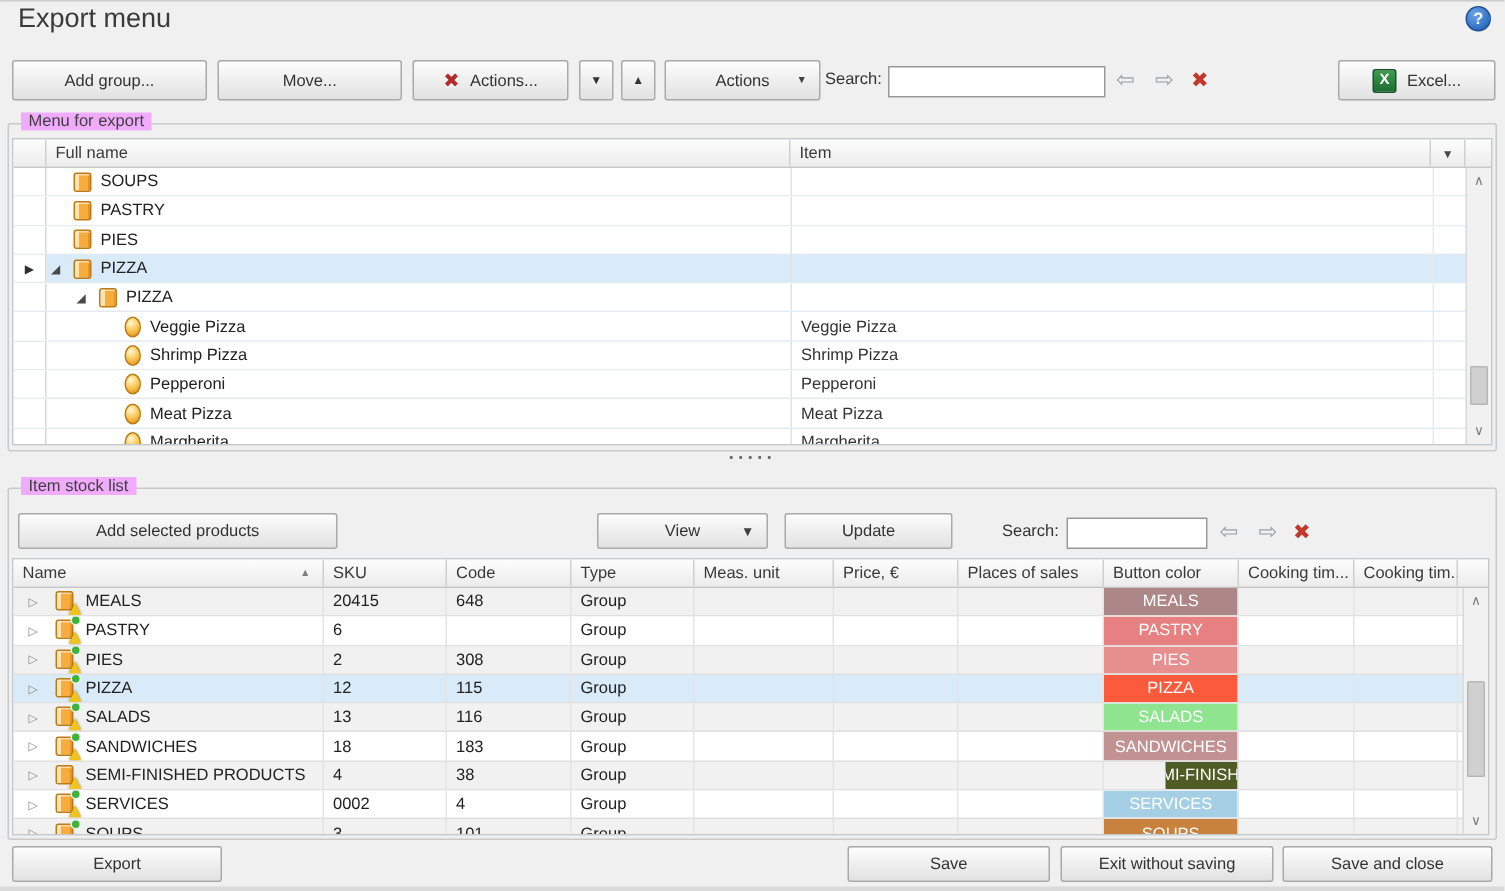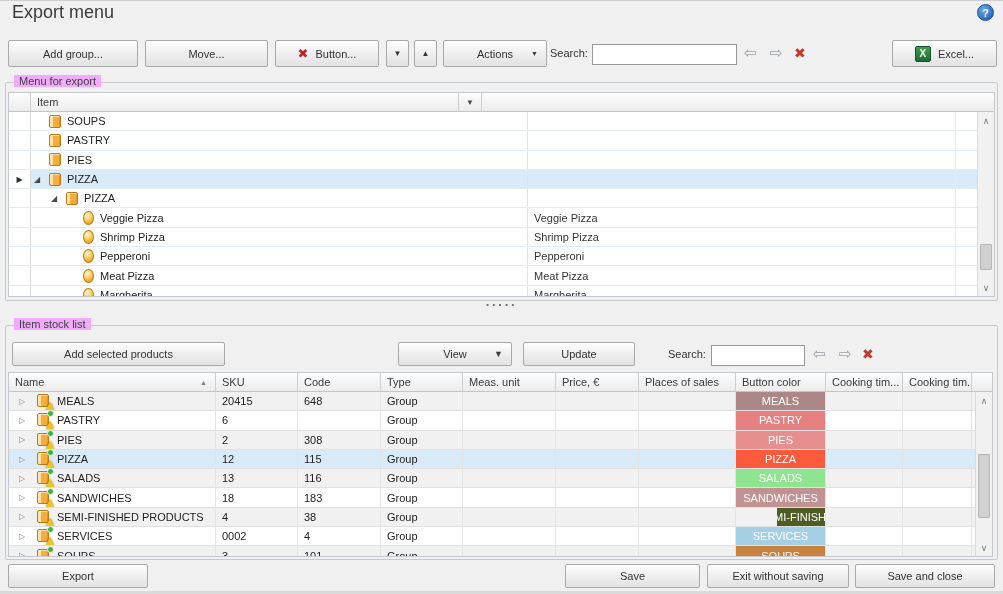--- a/index.html
+++ b/index.html
@@ -114,21 +114,21 @@
 <div class="help-btn">?</div>
 
 <div class="btn" style="left:8px; top:40px; width:130px;">
   <span>Add group...</span>
 </div>
 <div class="btn" style="left:145px; top:40px; width:123px;">
   <span>Move...</span>
 </div>
 <div class="btn" style="left:275px; top:40px; width:104px;">
   <span class="red-x">✖</span>
-  <span>Button...</span>
+  <span>Actions...</span>
 </div>
 <div class="btn small-btn" style="left:386px; top:40px; font-size:8px;">
   <span>▼</span>
 </div>
 <div class="btn small-btn" style="left:414px; top:40px; font-size:8px;">
   <span>▲</span>
 </div>
 <div class="btn" style="left:443px; top:40px; width:104px;">
   <span>Actions</span>
   <span class="dd">▼</span>
@@ -142,20 +142,23 @@
   <span class="excel-ic">X</span>
   <span>Excel...</span>
 </div>
 
 <div class="groupbox" style="left:5px; top:82px; width:993px; height:219px;"></div>
 <span class="group-caption" style="left:14px; top:75px;">Menu for export</span>
 
 <div class="grid" style="left:8px; top:92px; width:987px; height:205px;">
   <div class="ghead">
     <div class="hcell mgut-h"></div>
+    <div class="hcell mfn-h">
+      <span>Full name</span>
+    </div>
     <div class="hcell mit-h">
       <span>Item</span>
     </div>
     <div class="mfilter">▼</div>
     <div class="mcap"></div>
   </div>
   <div class="gbody" style="height:186px;">
       <div class="mrow">
         <div class="mgut"></div>
         <div class="mfn" style="padding-left: 3px;">

